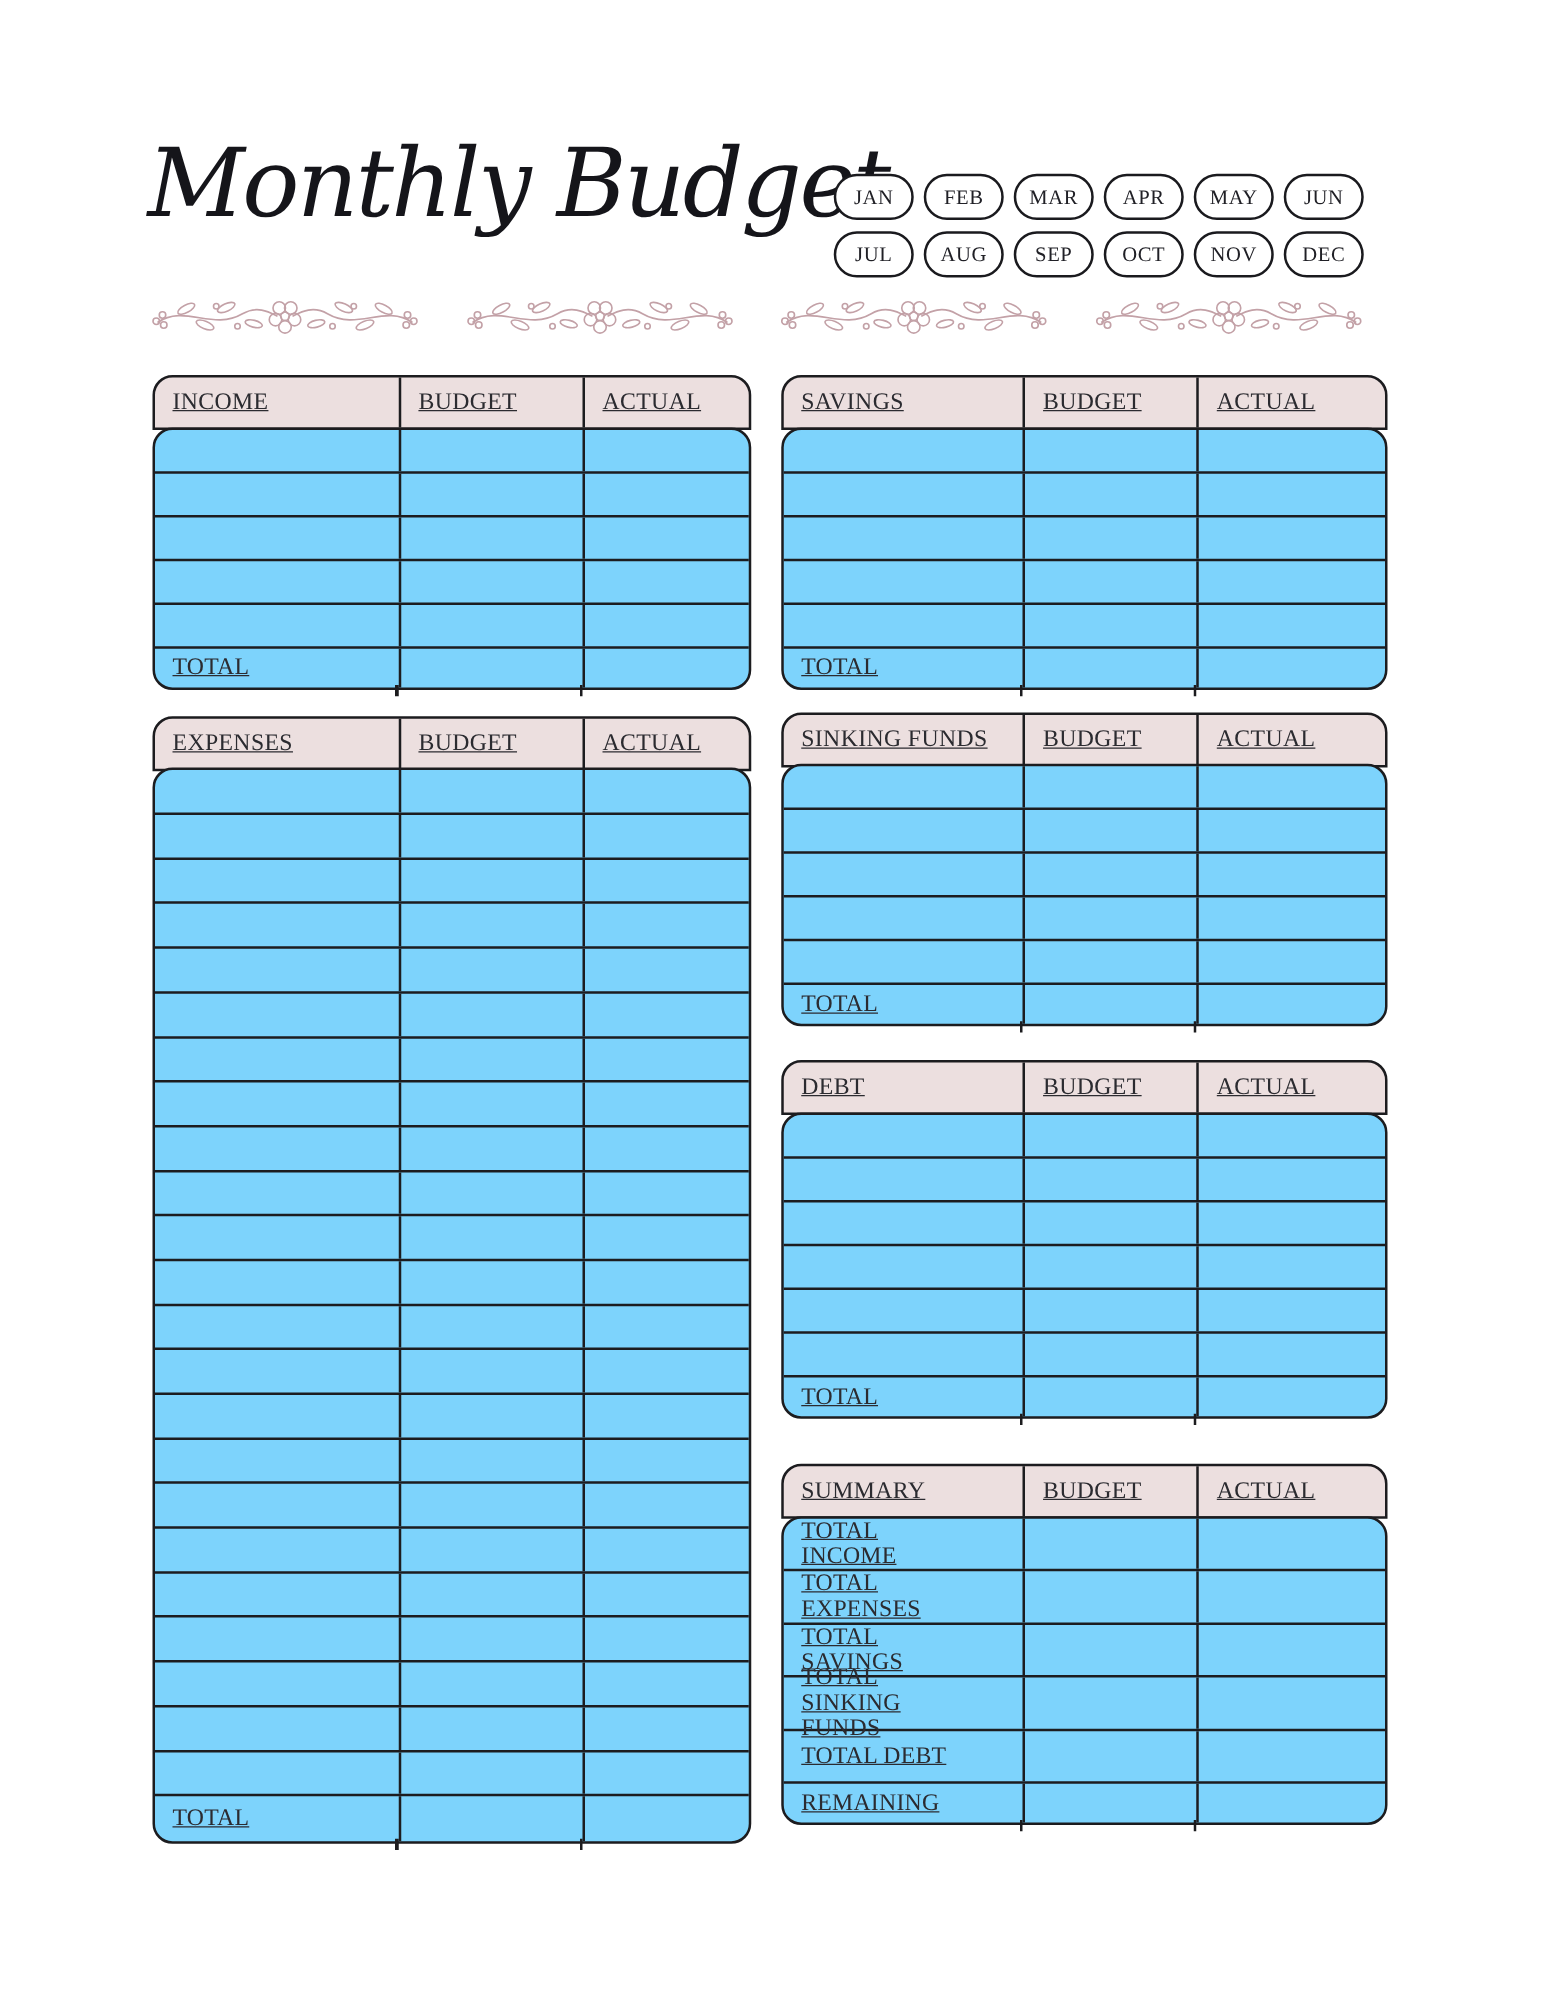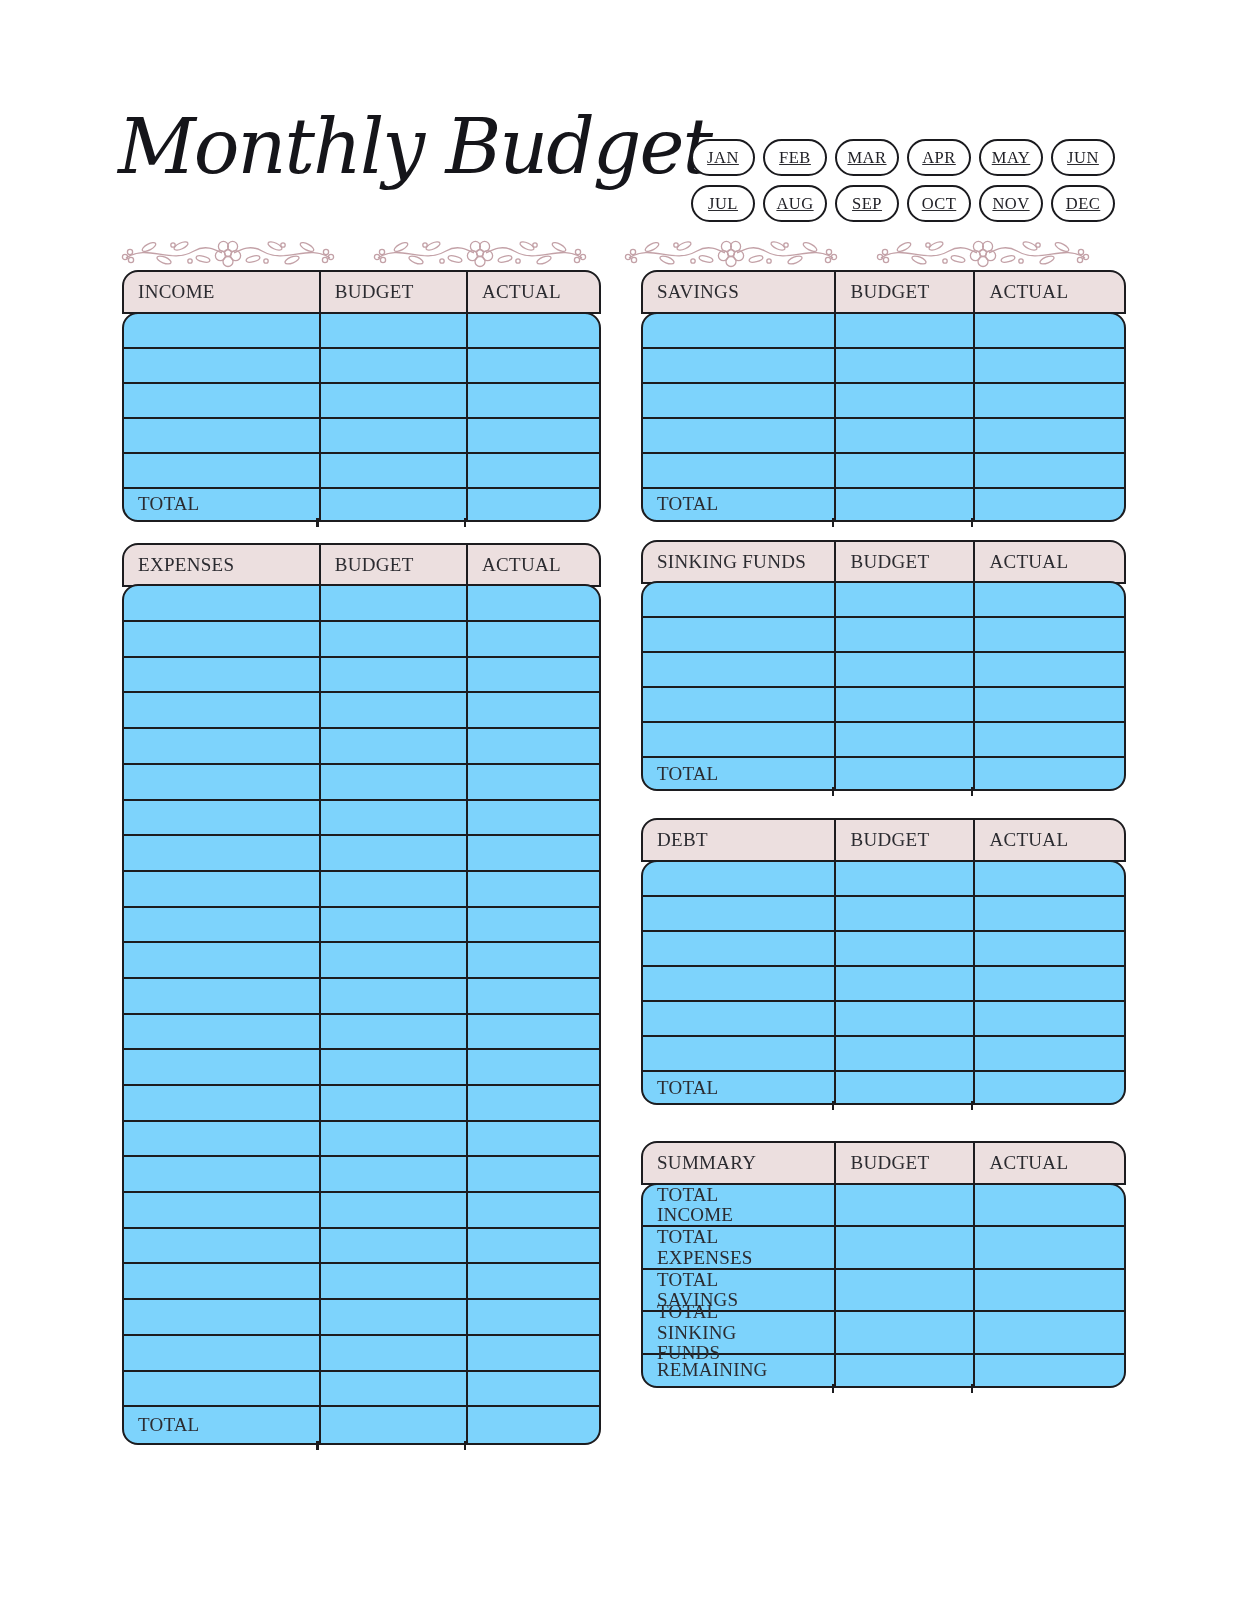--- a/index.html
+++ b/index.html
@@ -16,36 +16,36 @@
   .title {
     position: absolute; left: 118px; top: 102px;
     font-family: "DejaVu Serif", serif;
     font-style: italic; font-weight: 500;
     font-size: 76px; letter-spacing: -2px; color: #15151a;
     white-space: nowrap;
   }
 
   
   .months {
-    position: absolute; left: 688px; top: 139px; width: 430px;
-    display: flex; flex-wrap: wrap; gap: 9px 8px; justify-content: center; text-decoration: underline;
+    position: absolute; left: 664px; top: 139px; width: 430px;
+    display: flex; flex-wrap: wrap; gap: 9px 8px; justify-content: center;
   }
   .pill {
     width: 64px; height: 37px;
     border: 2.4px solid #1a1a1e; border-radius: 20px;
     display: flex; align-items: center; justify-content: center;
     font-size: 16.5px; letter-spacing: 0.5px; color: #202026;
     background: #fff; cursor: pointer;
   }
 
   
   .floral { position: absolute; left: 118px; top: 236px; width: 975px; height: 36px; }
 
   
-  .cols { position: absolute; left: 122px; top: 270px; display: flex; gap: 40px; }
+  .cols { position: absolute; left: 122px; top: 300px; display: flex; gap: 24px; text-decoration: underline; }
   .col-left  { width: 479px; }
   .col-right { width: 485px; }
 
   .tbl { width: 100%; }
   .cols-left  { --c1: 41%;   --c2: 31%;   --c3: 28%;   }
   .cols-right { --c1: 39.8%; --c2: 28.9%; --c3: 31.3%; }
 
   .tbl-head {
     display: grid; grid-template-columns: var(--c1) var(--c2) var(--c3);
     height: 44px;
@@ -471,20 +471,25 @@
               <div class="td label-cell">TOTAL SAVINGS</div>
               <div class="td input-cell"></div>
               <div class="td input-cell"></div>
             </div>
             <div class="tr">
               <div class="td label-cell">TOTAL SINKING FUNDS</div>
               <div class="td input-cell"></div>
               <div class="td input-cell"></div>
             </div>
             <div class="tr">
+              <div class="td label-cell">TOTAL DEBT</div>
+              <div class="td input-cell"></div>
+              <div class="td input-cell"></div>
+            </div>
+            <div class="tr">
               <div class="td label-cell">REMAINING</div>
               <div class="td input-cell"></div>
               <div class="td input-cell"></div>
             </div>
           </div>
         </div>
     </div>
   </div>
 
 </div>

